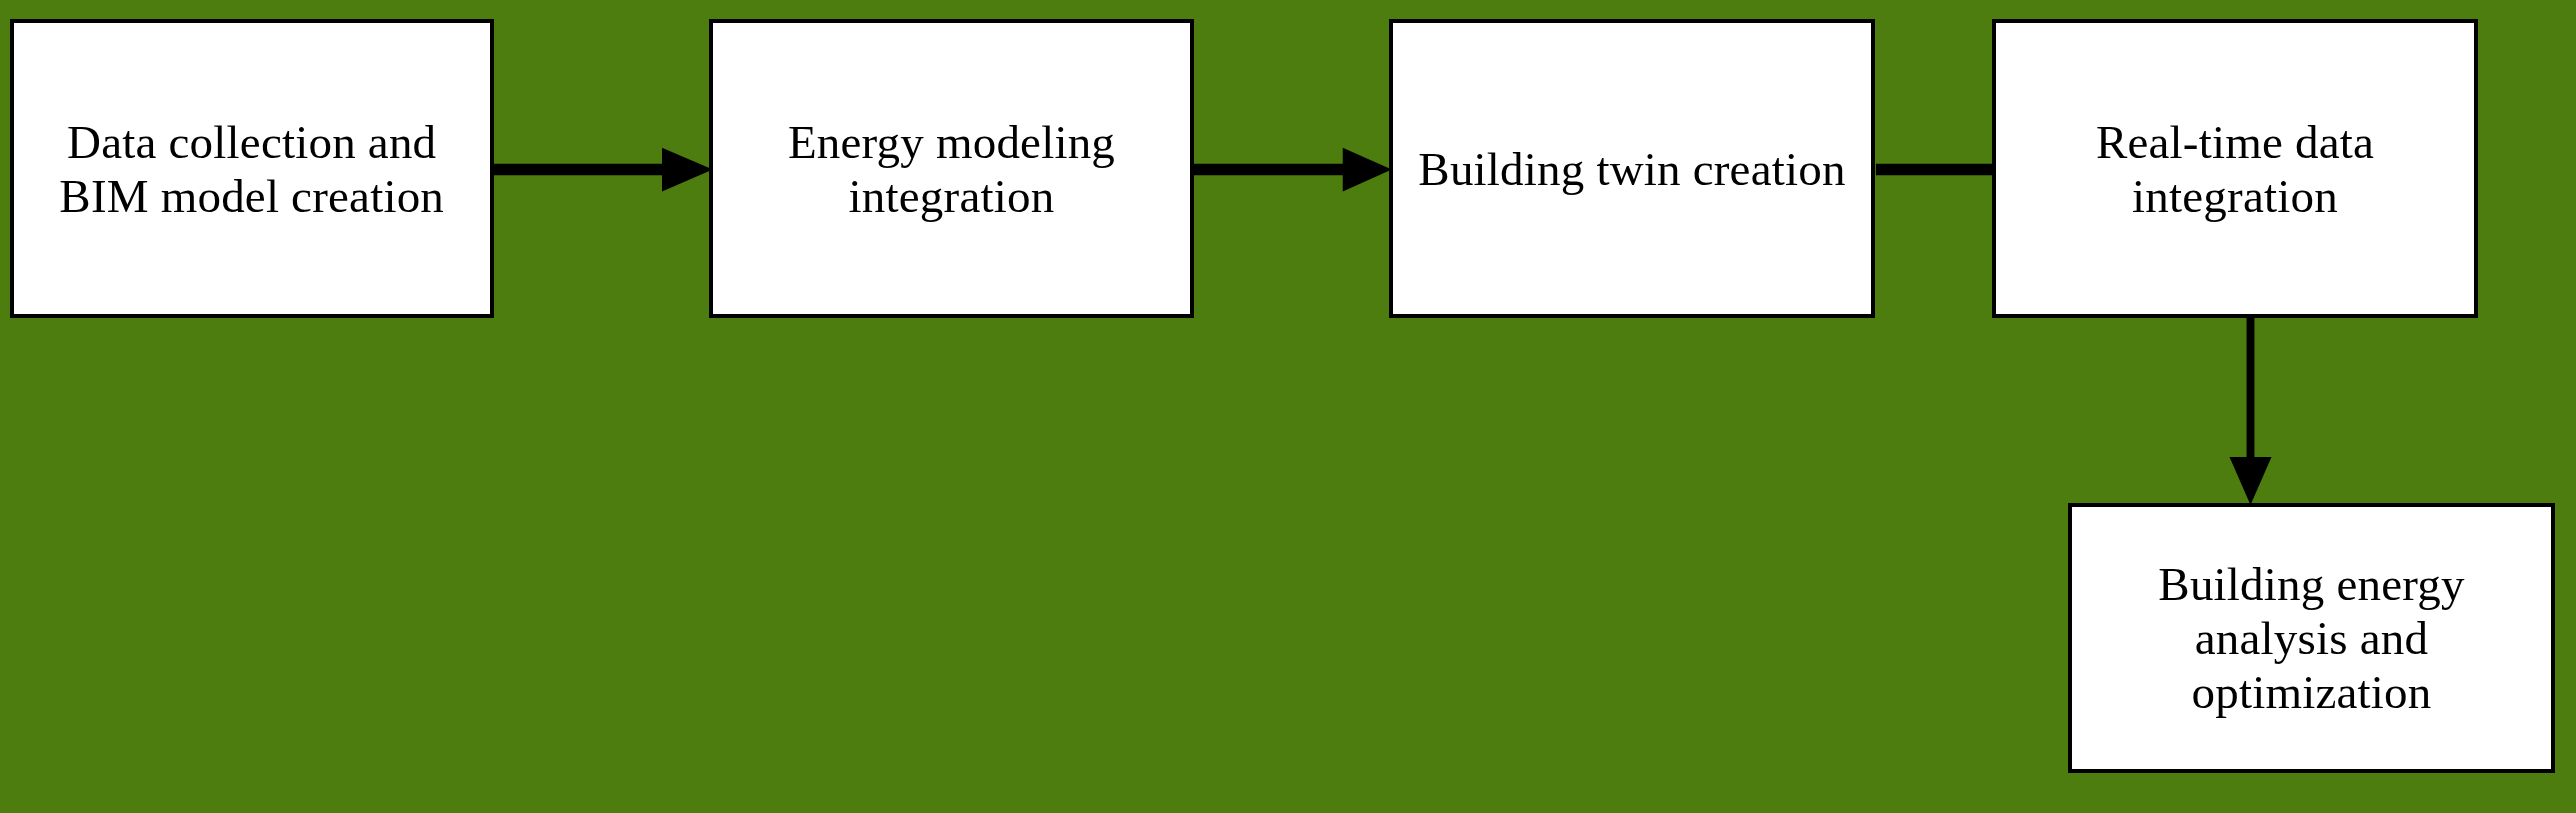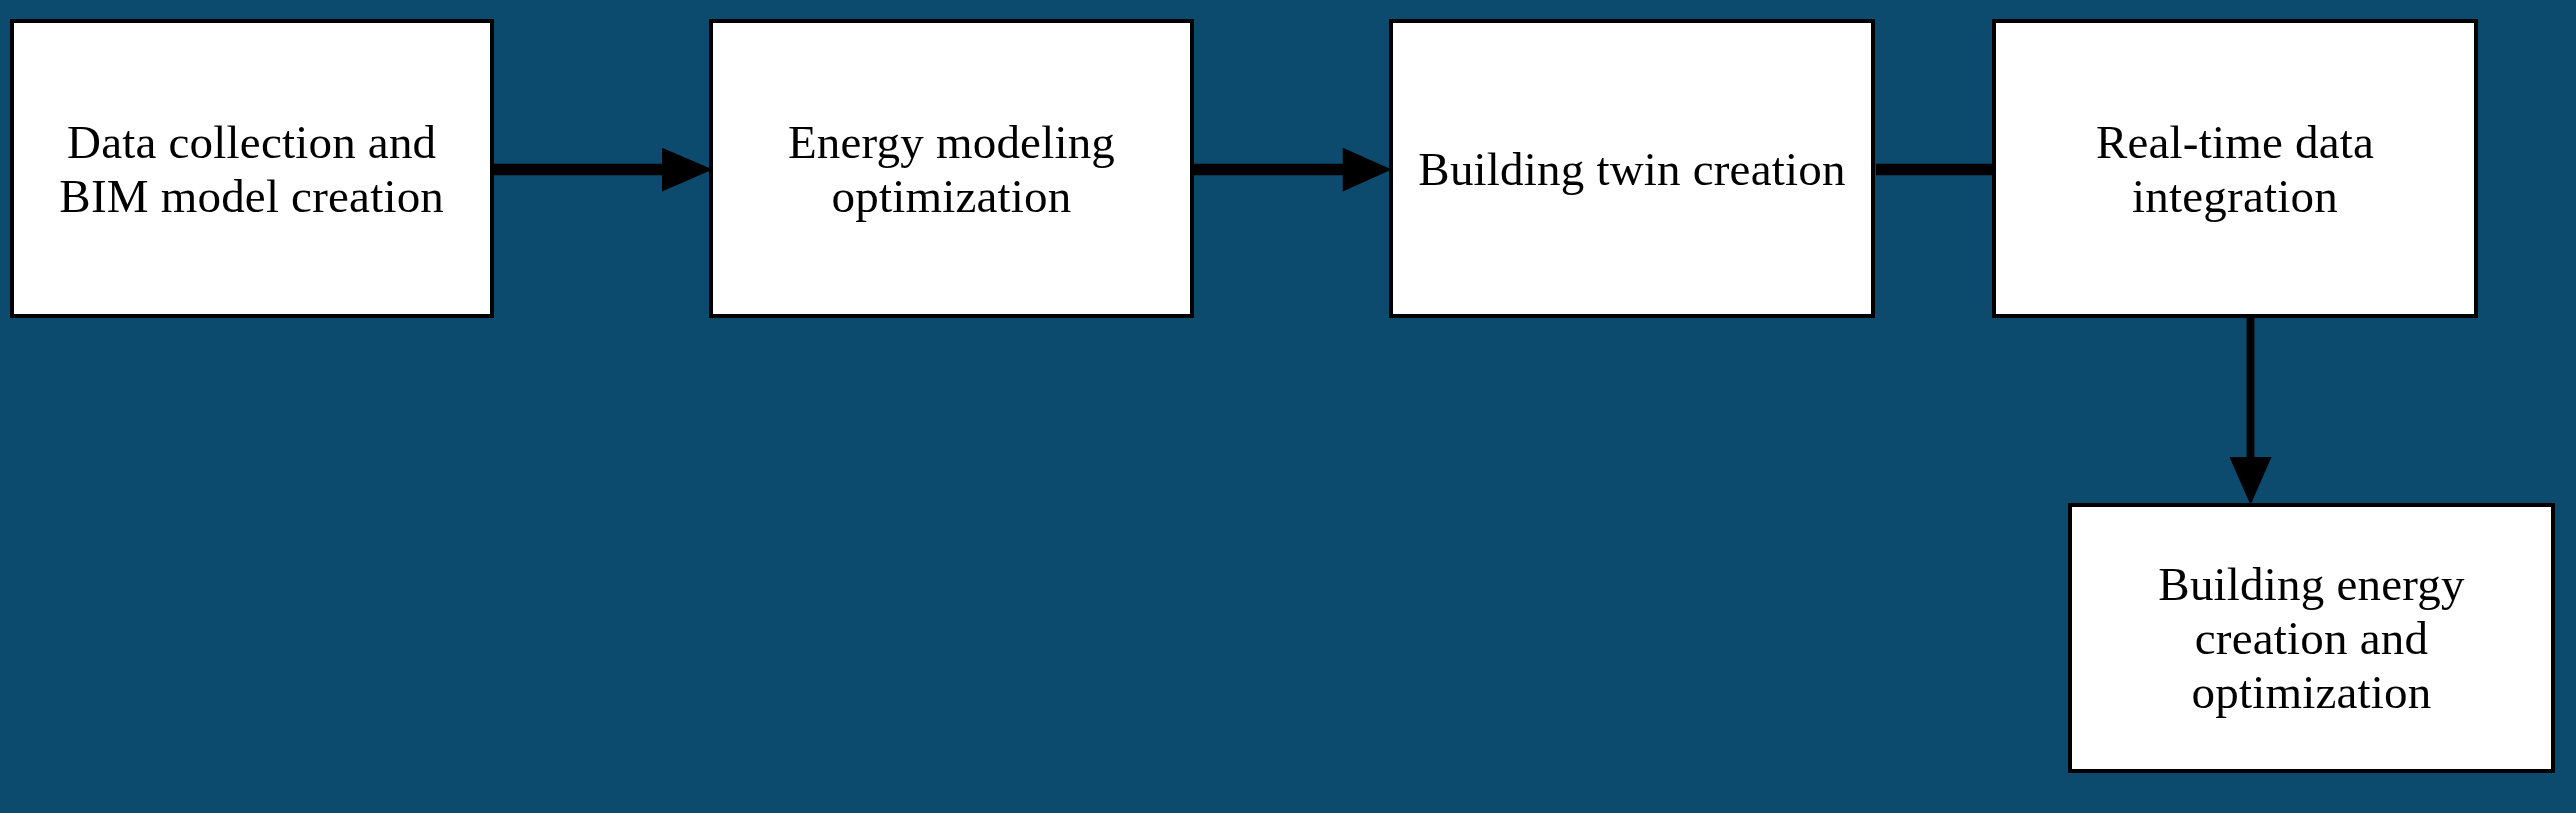--- a/index.html
+++ b/index.html
@@ -5,21 +5,21 @@
 <style>
   html, body {
     margin: 0;
     padding: 0;
     background: #ffffff;
   }
   #canvas {
     position: relative;
     width: 2576px;
     height: 813px;
-    background: #0c4a6e;
+    background: #4d7c0f;
     overflow: hidden;
     font-family: "Liberation Serif", "DejaVu Serif", serif;
   }
   .node {
     position: absolute;
     box-sizing: border-box;
     border: 4.4px solid #000000;
     background: #ffffff;
     display: flex;
     align-items: center;
@@ -67,21 +67,21 @@
 
   <div class="connector" id="edge-1-2">
     <svg width="225" height="49" viewBox="0 0 256 56" aria-hidden="true">
       <line x1="4" y1="28" x2="202" y2="28" stroke="#000000" stroke-width="13"></line>
       <polygon points="196,3 254,28 196,53" fill="#000000"></polygon>
     </svg>
   </div>
 
   <div class="node" id="node-2">
     <span class="node-label">Energy modeling
-optimization</span>
+integration</span>
   </div>
 
   <div class="connector" id="edge-2-3">
     <svg width="204" height="49" viewBox="0 0 232 56" aria-hidden="true">
       <line x1="4" y1="28" x2="180" y2="28" stroke="#000000" stroke-width="13"></line>
       <polygon points="174,3 230,28 174,53" fill="#000000"></polygon>
     </svg>
   </div>
 
   <div class="node" id="node-3">
@@ -102,18 +102,18 @@
 
   <div class="connector" id="edge-4-5">
     <svg width="49" height="193" viewBox="0 0 56 220" aria-hidden="true">
       <line x1="28" y1="3" x2="28" y2="170" stroke="#000000" stroke-width="9"></line>
       <polygon points="4,163 52,163 28,218" fill="#000000"></polygon>
     </svg>
   </div>
 
   <div class="node" id="node-5">
     <span class="node-label">Building energy
-creation and
+analysis and
 optimization</span>
   </div>
 
 </div>
 
 
 </body></html>

